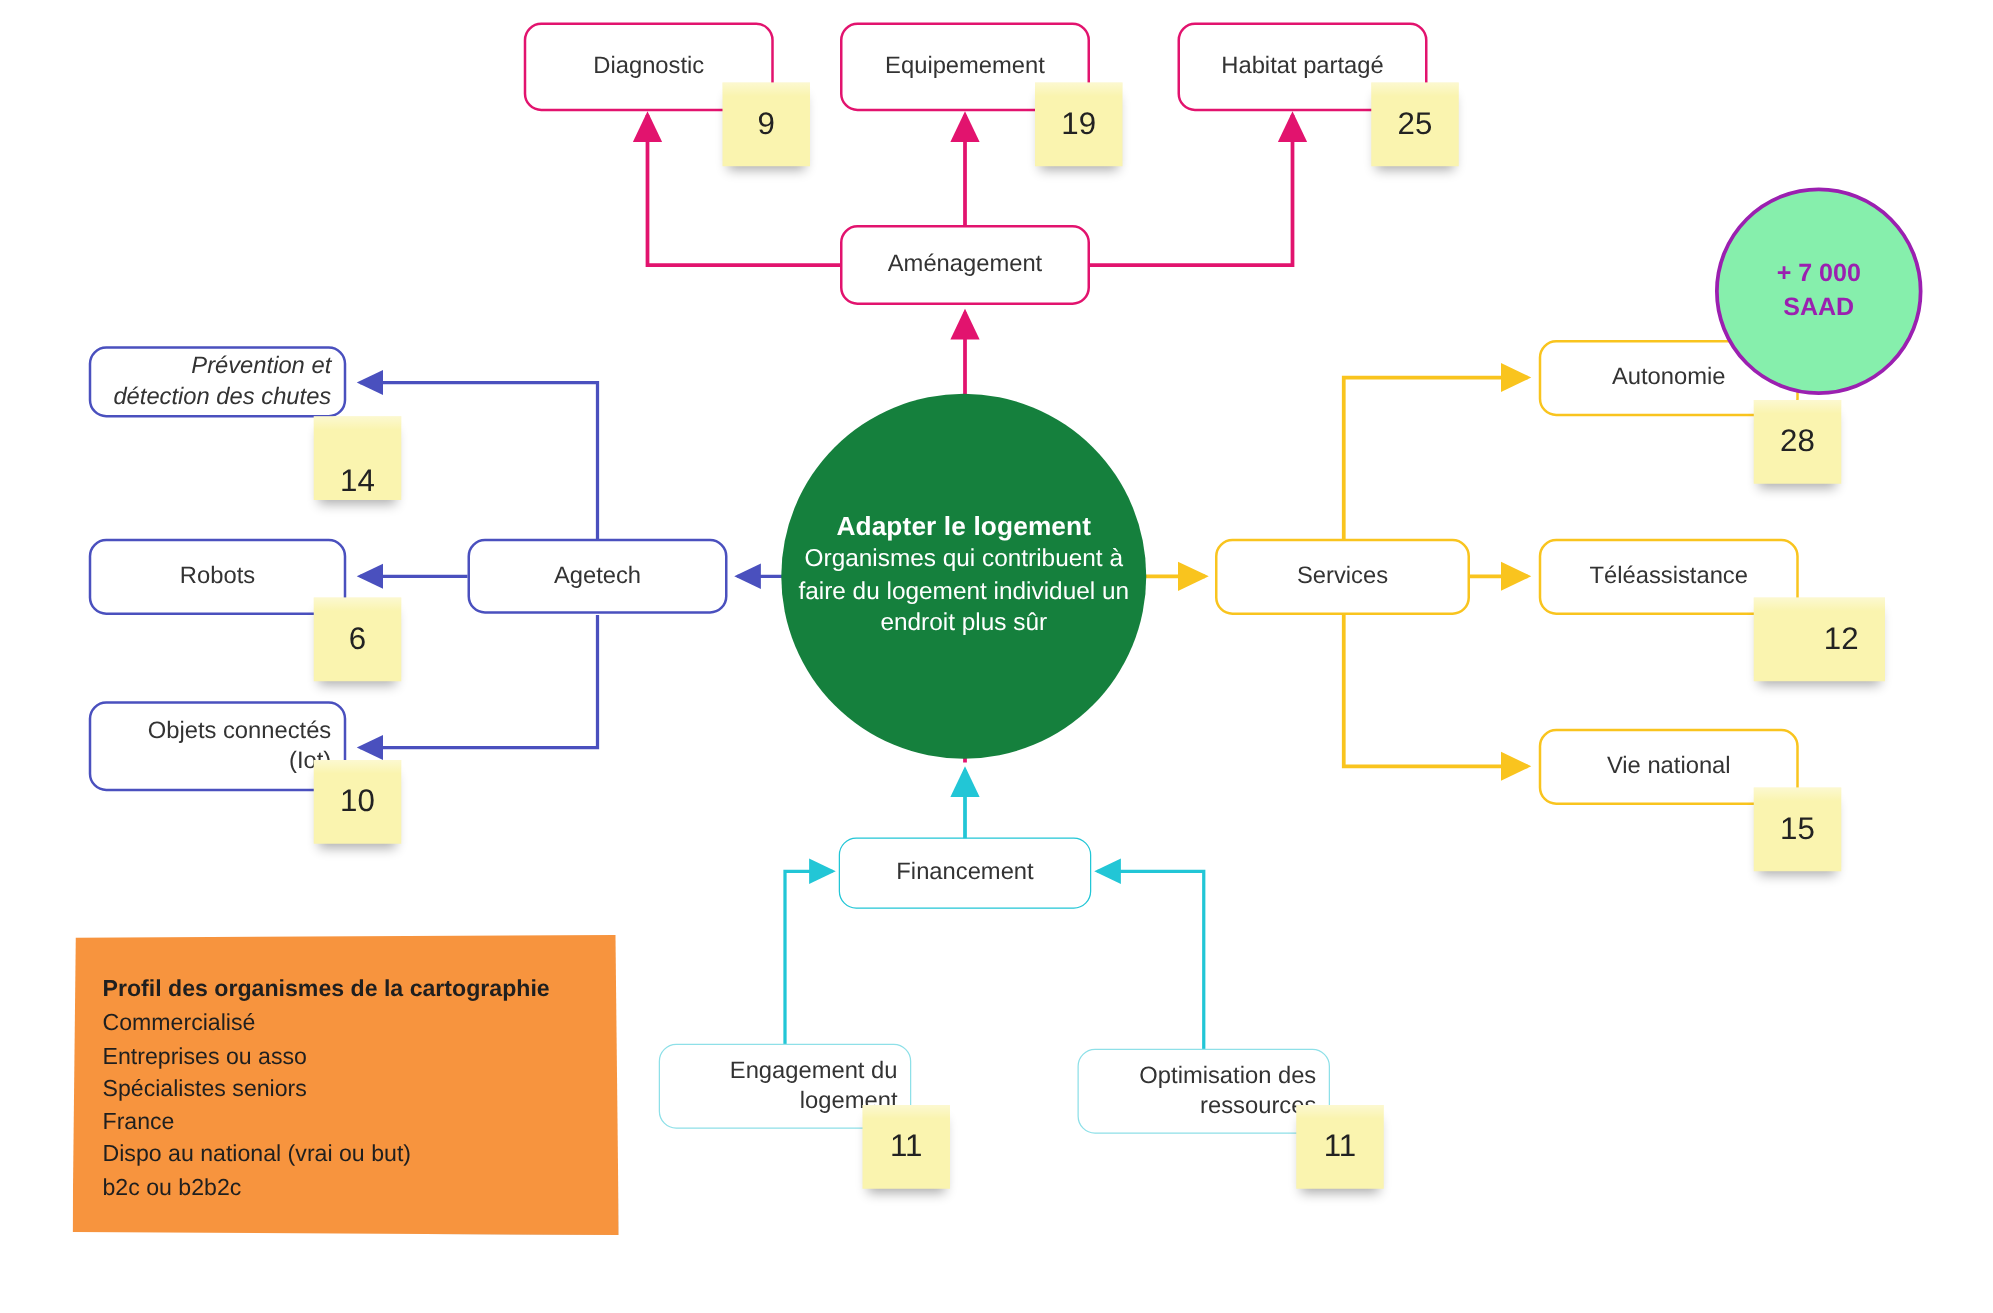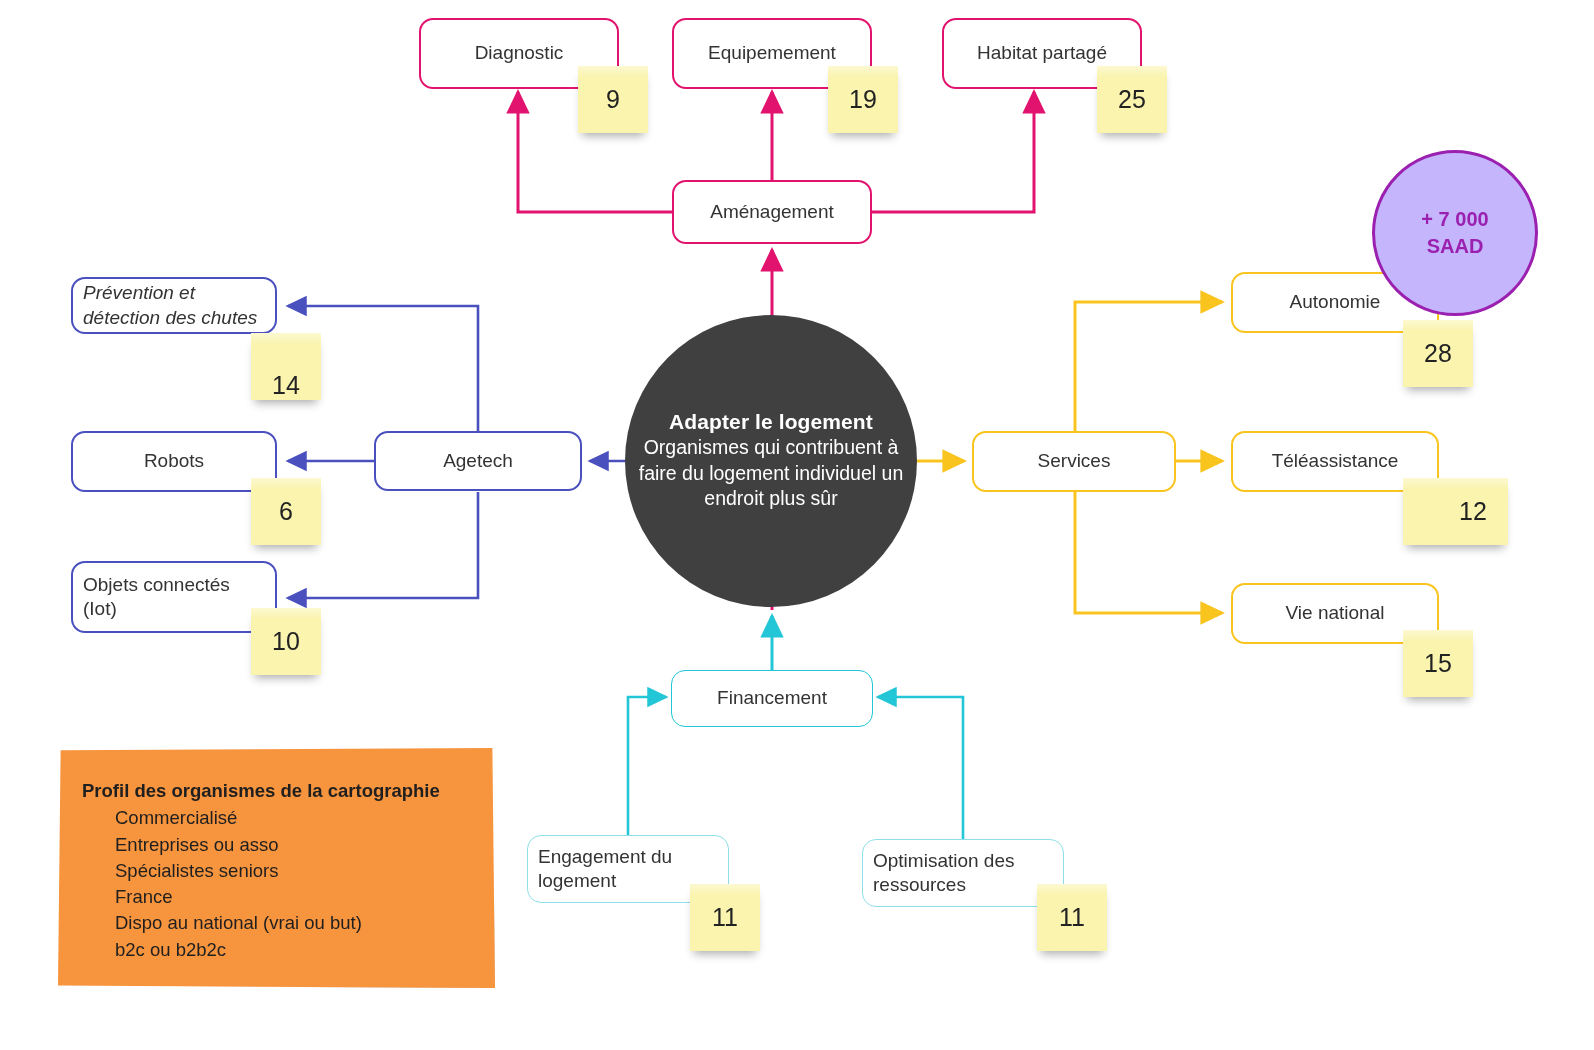--- a/index.html
+++ b/index.html
@@ -9,45 +9,45 @@
     color:#2b2b2b;
   }
   #canvas{position:absolute;inset:0;width:1594px;height:1050px;}
   svg.wires{position:absolute;left:0;top:0;width:1594px;height:1050px;pointer-events:none;}
 
   
   .node{
     position:absolute;box-sizing:border-box;
     background:#ffffff;border-radius:14px;
     display:flex;align-items:center;justify-content:center;
-    text-align:left;line-height:1.28;
+    text-align:right;line-height:1.28;
     font-size:19px;color:#333333;
     padding:4px 10px;
     z-index:4;
   }
   .node.pink  {border:2.5px solid #E2136E;}
   .node.blue  {border:2px   solid #4A50BE;}
   .node.gold  {border:2.5px solid #F9C41E;}
   .node.cyan  {border:1.6px solid #22C6D6;}
   .node.cyanlt{border:1.4px solid #8EE0E8;}
 
   
   .hub{
     position:absolute;border-radius:50%;
-    background:#404040;color:#ffffff;
+    background:#15803d;color:#ffffff;
     display:flex;flex-direction:column;align-items:center;justify-content:center;
     text-align:center;z-index:5;
   }
   .hub .hub-title{font-weight:bold;font-size:21px;margin-bottom:1px;letter-spacing:.1px;}
   .hub .hub-sub{font-size:19.5px;line-height:1.33;}
 
   
   .badge{
     position:absolute;border-radius:50%;
-    border:3px solid #9B20B0;background:#c4b5fd;
+    border:3px solid #9B20B0;background:#86efac;
     display:flex;flex-direction:column;align-items:center;justify-content:center;
     color:#9B20B0;font-weight:bold;font-size:20px;line-height:1.35;
     z-index:6;
   }
 
   
   .sticky{
     position:absolute;background:#FAF4AF;
     display:flex;align-items:center;justify-content:center;
     font-size:25px;color:#222222;
@@ -65,21 +65,21 @@
     background:#F7943E;
     clip-path:polygon(0.6% 0.9%, 99.4% 0%, 100% 100%, 0% 99%);
     box-shadow:8px 9px 12px -6px rgba(0,0,0,.3);
     z-index:3;
   }
   .legend-inner{
     position:absolute;left:24px;top:30px;right:14px;
     font-size:18.5px;line-height:1.42;color:#1f1f1f;
   }
   .legend-title{font-weight:bold;font-size:18.5px;margin-bottom:1px;}
-  .legend-line{white-space:nowrap;margin-left:33px;}
+  .legend-line{white-space:nowrap;}
 </style>
 </head>
 <body>
 
 <div id="canvas">
 
   <svg class="wires" viewBox="0 0 1594 1050">
     <defs>
       <marker id="ah-pink" markerWidth="9" markerHeight="9" refX="7.2" refY="4.5" orient="auto">
         <path d="M0,0.6 L8.2,4.5 L0,8.4 Z" fill="#E2136E"></path>

